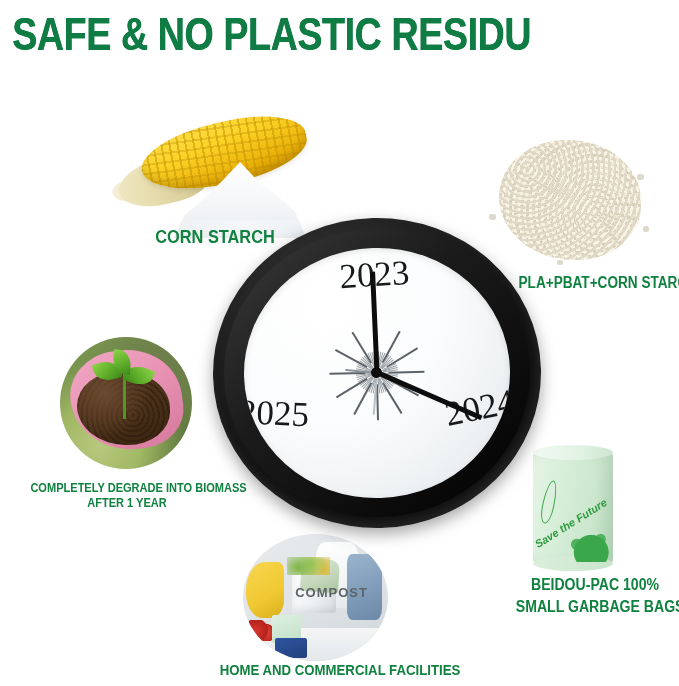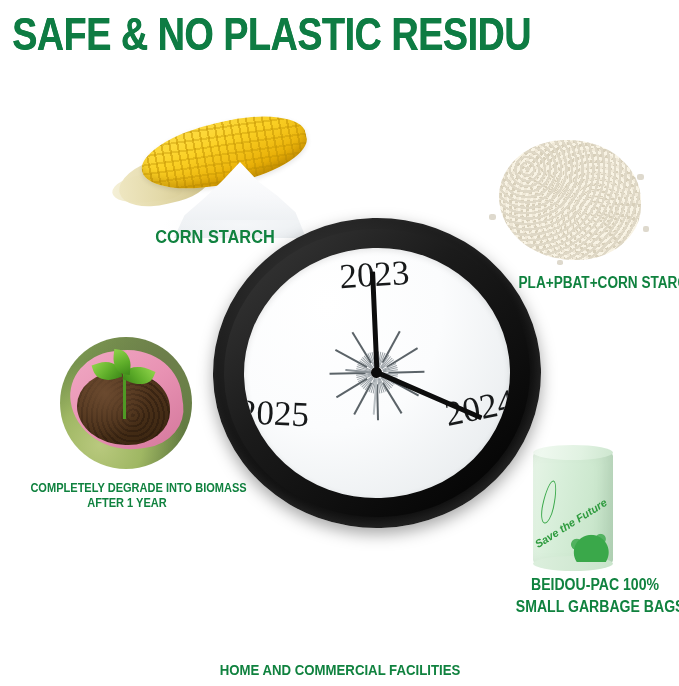--- a/index.html
+++ b/index.html
@@ -454,20 +454,33 @@
     <div class="roll-leaf"></div>
     <div class="roll-art"></div>
     <div class="roll-text">Save the Future</div>
   </div>
 
   <div class="caption" style="left:505px; top:574px; width:180px; font-size:16px; line-height:22px; transform:scaleX(0.88);">
     <div>BEIDOU-PAC 100%</div>
     <div>SMALL GARBAGE BAGS</div>
   </div>
 
+  <div class="circ compost-circle" style="left:243px; top:534px; width:145px; height:127px;">
+    <div class="white-shirt"></div>
+    <div class="jeans"></div>
+    <div class="yellow-sleeve"></div>
+    <div class="compost-bin"></div>
+    <div class="compost-bag"></div>
+    <div class="compost-greens"></div>
+    <div class="compost-label">COMPOST</div>
+    <div class="counter"></div>
+    <div class="tomatoes"></div>
+    <div class="pkg-box2"></div>
+    <div class="pkg-box"></div>
+  </div>
 
   <div class="caption" style="left:200px; top:661px; width:280px; font-size:15px; transform:scaleX(0.88);">
     <div>HOME AND COMMERCIAL FACILITIES</div>
   </div>
 
   <div class="clock-wrap">
     <div class="clock-outer">
       <div class="clock-bezel">
         <div class="clock-face">
 

